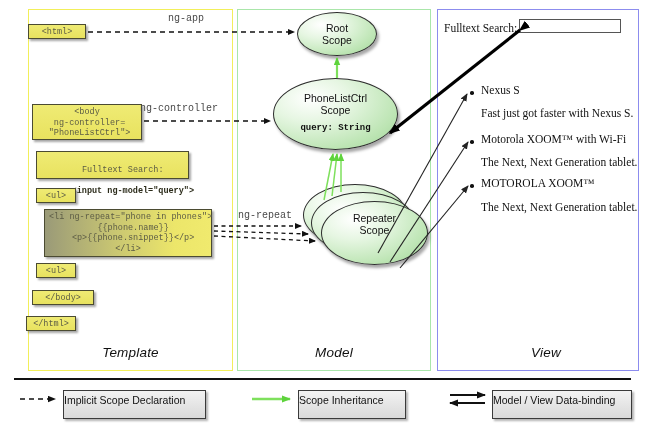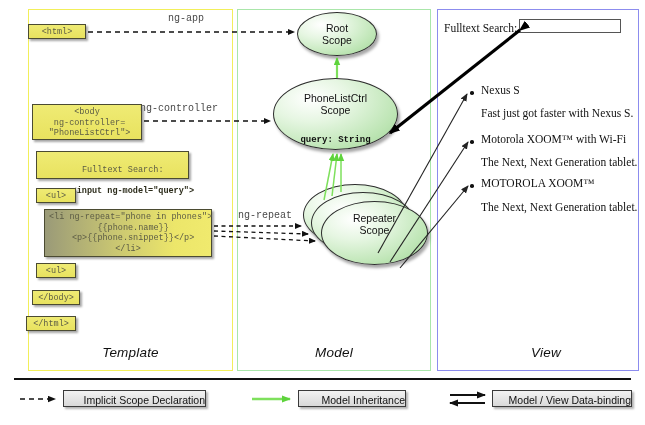--- a/index.html
+++ b/index.html
@@ -27,40 +27,40 @@
            box-shadow:2px 2px 2px rgba(0,0,0,.35);text-align:center;}
   .cb-plain{background:linear-gradient(180deg,#efeb74 0%,#e8e25f 100%);}
   .cb-grad{background:linear-gradient(90deg,#9a9a78 0%,#c9c672 42%,#ecE66a 78%,#f0ea6e 100%);}
 
   #box-html{left:28px;top:24px;width:58px;height:15px;}
   #box-body{left:32px;top:104px;width:110px;height:36px;}
   #box-search{left:36px;top:151px;width:153px;height:28px;}
   #box-ul1{left:36px;top:188px;width:40px;height:15px;}
   #box-li{left:44px;top:209px;width:168px;height:48px;}
   #box-ul2{left:36px;top:263px;width:40px;height:15px;}
-  #box-bodyclose{left:32px;top:290px;width:48px;height:15px;}
+  #box-bodyclose{left:32px;top:290px;width:62px;height:15px;}
   #box-htmlclose{left:26px;top:316px;width:50px;height:15px;}
 
   .code-strong{color:#2b2b1a;font-weight:bold;}
 
   
   .edge-label{position:absolute;font-family:"Liberation Mono",monospace;
               font-size:10px;color:#4a4a4a;white-space:nowrap;}
   #lbl-ngapp{left:168px;top:13px;}
   #lbl-ngcontroller{left:140px;top:103px;}
   #lbl-ngrepeat{left:238px;top:210px;}
 
   
   .scope{position:absolute;border-radius:50%;border:1.2px solid #2d2d2d;
          text-align:center;box-sizing:border-box;
          box-shadow:2px 3px 3px rgba(0,0,0,.35);
          background:radial-gradient(ellipse at 30% 28%,#ffffff 0%,#e6f6e2 32%,#bde5b4 72%,#9ed396 100%);}
   .scope-name{font-size:10.5px;color:#111;line-height:12px;}
   .scope-prop{font-family:"Liberation Mono",monospace;font-size:9px;line-height:11px;color:#8a8a8a;}
-  .scope-prop.bold{color:#111;font-weight:bold;margin-top:12px;}
+  .scope-prop.bold{color:#111;font-weight:bold;}
 
   #scope-root{left:297px;top:12px;width:80px;height:44px;}
   #scope-root .inner{padding-top:9px;}
   #scope-ctrl{left:273px;top:78px;width:125px;height:72px;}
   #scope-ctrl .inner{padding-top:13px;}
 
   #repeater-group{position:absolute;left:303px;top:184px;width:125px;height:88px;}
   #rep-back2{left:0px;top:0px;width:104px;height:62px;}
   #rep-back1{left:8px;top:8px;width:104px;height:62px;}
   #rep-front{left:18px;top:17px;width:107px;height:64px;}
@@ -80,22 +80,22 @@
   #vi-b2{left:470px;top:140px;} #vi-t2{left:481px;top:133px;}
   #vs-2{left:481px;top:156px;}
   #vi-b3{left:470px;top:184px;} #vi-t3{left:481px;top:177px;}
   #vs-3{left:481px;top:201px;}
 
   
   #legend-rule{position:absolute;left:14px;top:378px;width:617px;height:0;
                border-top:2.5px solid #111;}
   .legend-box{position:absolute;box-sizing:border-box;border:1.3px solid #3a3a3a;
               background:linear-gradient(180deg,#f2f2f2 0%,#d9d9d9 100%);
-              font-size:10.5px;color:#111;text-align:right;
-              padding-top:3px;height:17px;box-shadow:1.5px 1.5px 2px rgba(0,0,0,.3);}
+              font-size:10.5px;color:#111;text-align:left;
+              padding-top:3px;height:29px;box-shadow:1.5px 1.5px 2px rgba(0,0,0,.3);}
   #lg-box1{left:63px;top:390px;width:143px;}
   #lg-box2{left:298px;top:390px;width:108px;}
   #lg-box3{left:492px;top:390px;width:140px;}
 
   svg.ov{position:absolute;left:0;top:0;width:645px;height:425px;overflow:visible;}
   svg.ov *{vector-effect:non-scaling-stroke;}
 </style>
 </head>
 <body>
 
@@ -226,16 +226,16 @@
     <path d="M450,395 L485,395" stroke="#111" stroke-width="1.8" fill="none" marker-end="url(#ah-lg-blk)"></path>
     <path d="M485,403 L450,403" stroke="#111" stroke-width="1.8" fill="none" marker-end="url(#ah-lg-blk)"></path>
   </svg>
 
   <div class="panel-title" id="title-template">Template</div>
   <div class="panel-title" id="title-model">Model</div>
   <div class="panel-title" id="title-view">View</div>
 
   <div id="legend-rule"></div>
   <div class="legend-box" id="lg-box1">Implicit Scope Declaration</div>
-  <div class="legend-box" id="lg-box2">Model Inheritance</div>
+  <div class="legend-box" id="lg-box2">Scope Inheritance</div>
   <div class="legend-box" id="lg-box3">Model / View Data-binding</div>
 
 </div>
 
 </body></html>

